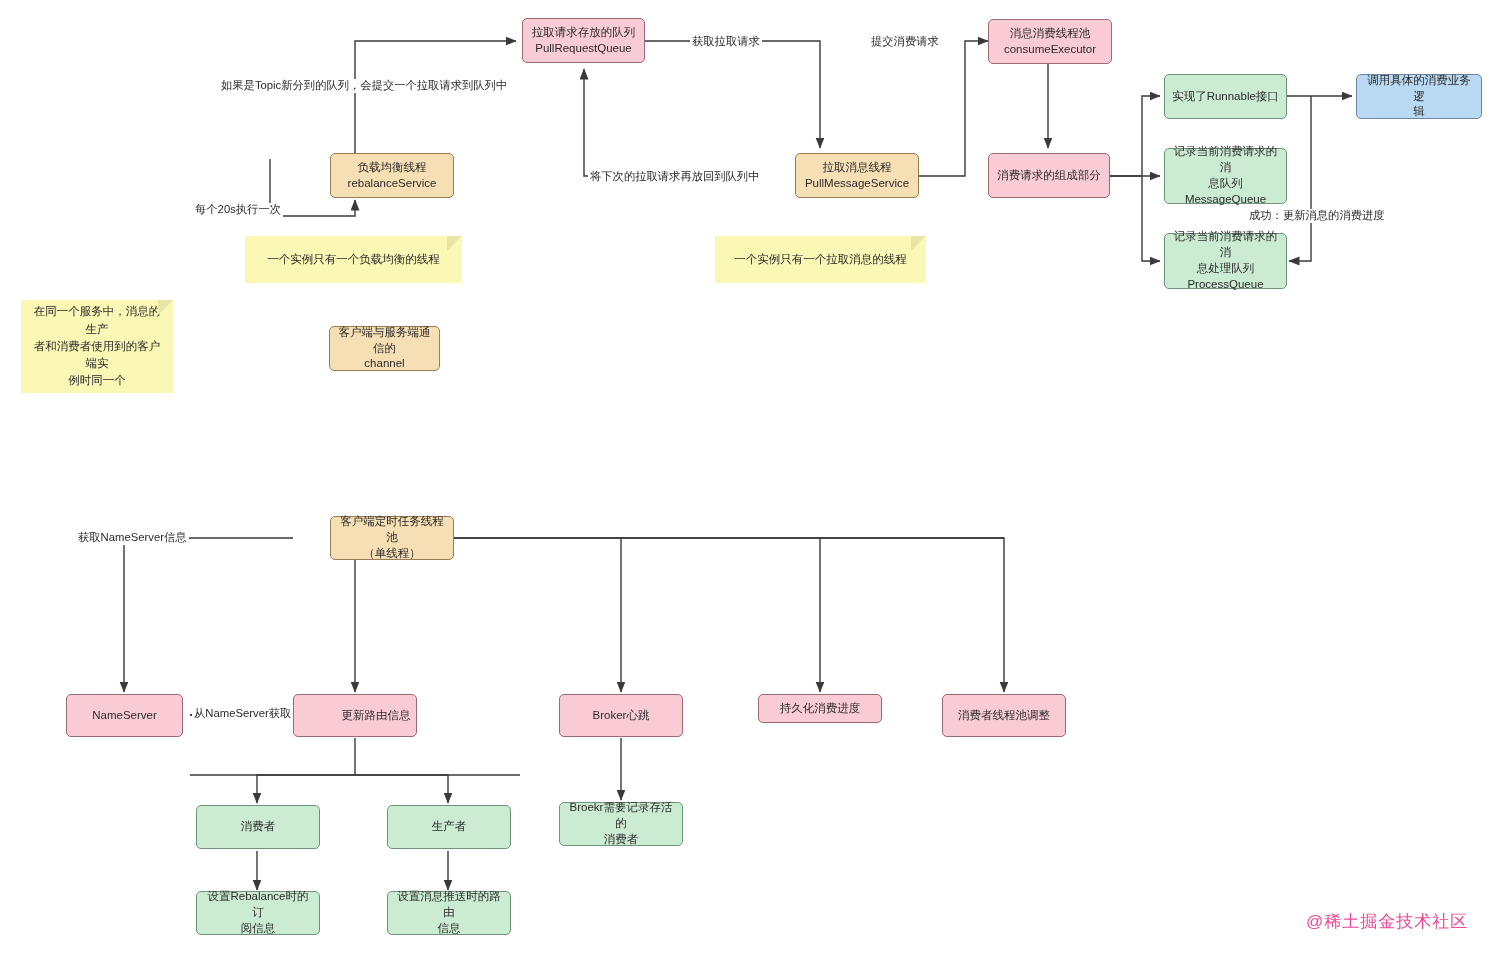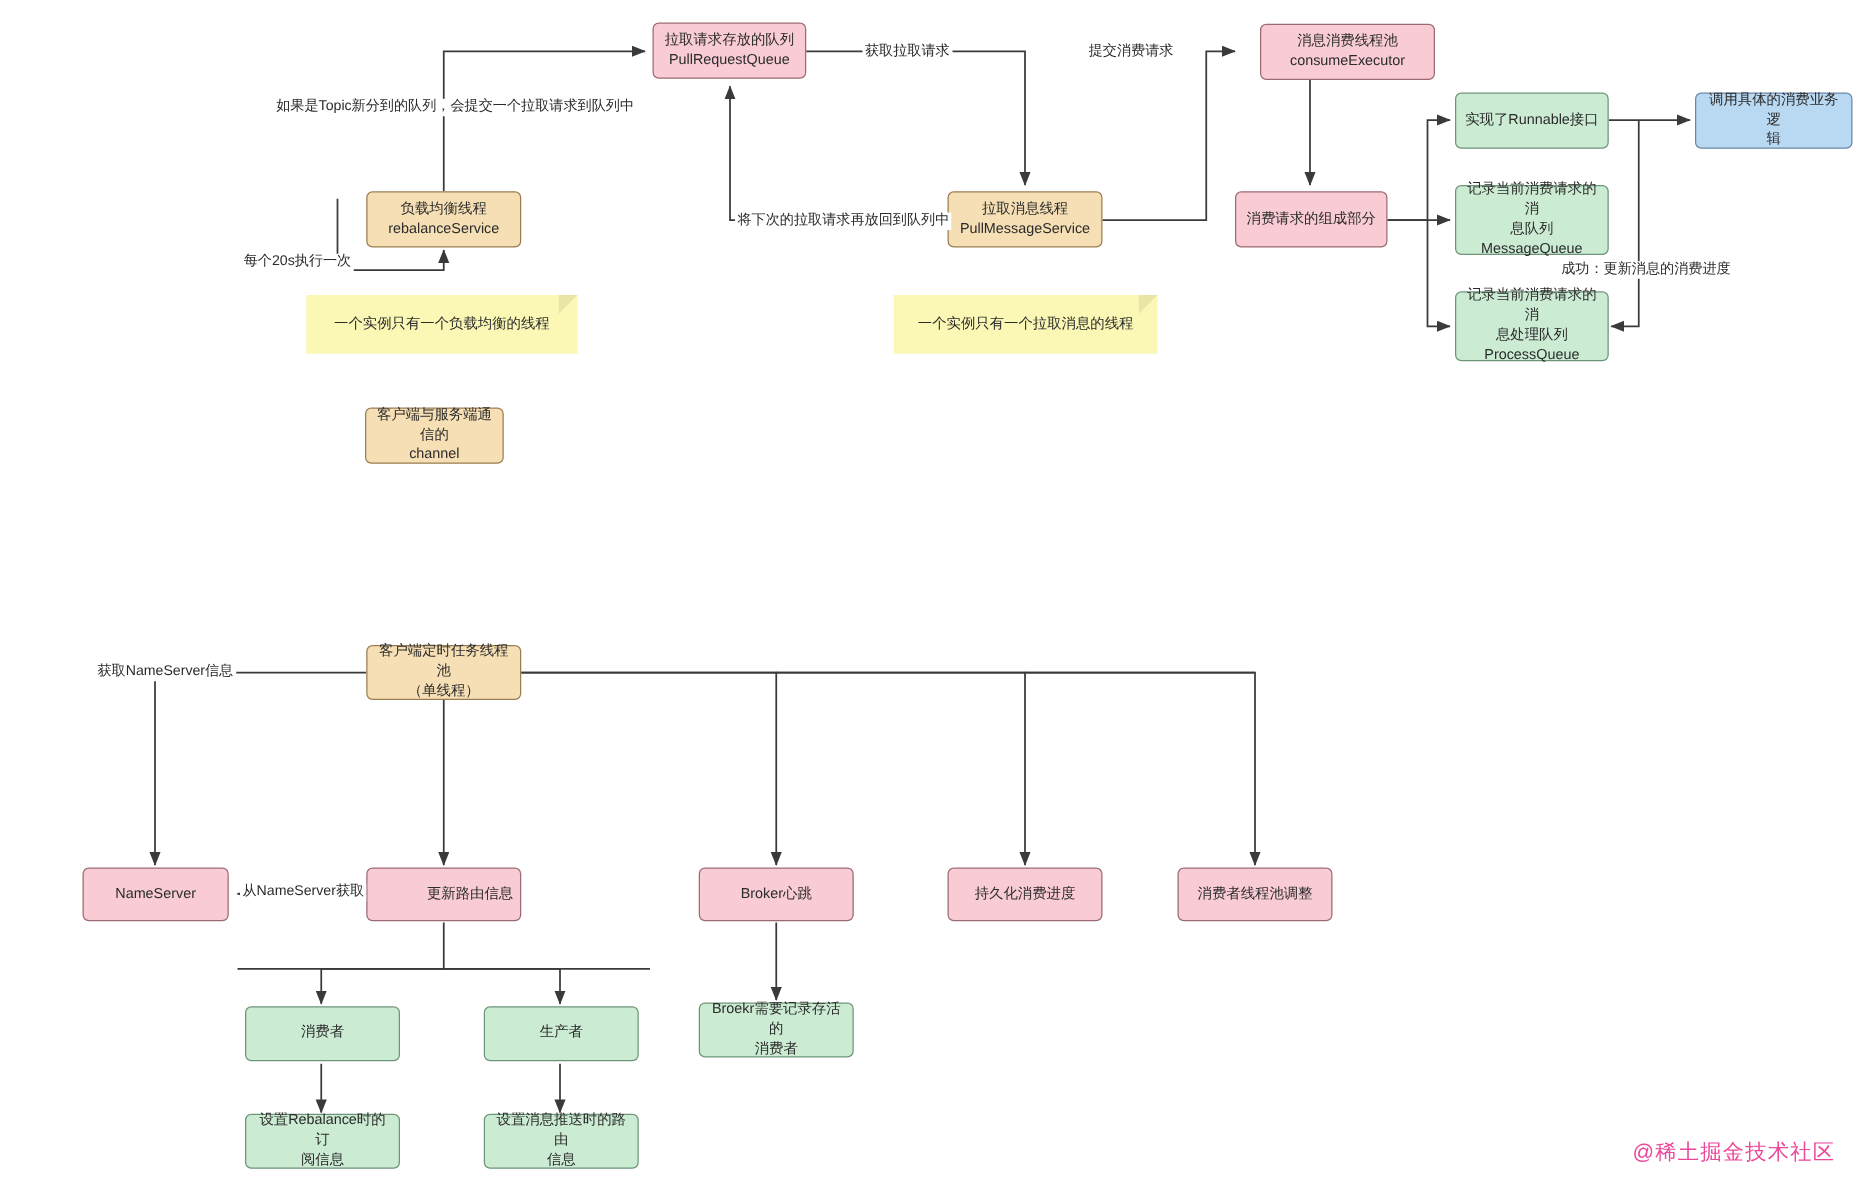--- a/index.html
+++ b/index.html
@@ -35,20 +35,21 @@
     padding:3px 5px;
     white-space:pre-line;
   }
   .pink{
     background:#f9ccd5;
     border:1.2px solid #9c6a72;
   }
   .orange{
     background:#f6dfb4;
     border:1.2px solid #9a7e52;
+    margin-left:37px;
   }
   .green{
     background:#ccebd3;
     border:1.2px solid #6e9479;
   }
   .blue{
     background:#b9d8f2;
     border:1.2px solid #6b87a5;
   }
   .note{
@@ -156,21 +157,21 @@
 
   <div class="node pink" style="left:522px;top:18px;width:123px;height:45px;">拉取请求存放的队列
 PullRequestQueue</div>
 
   <div class="node orange" style="left:293px;top:153px;width:124px;height:45px;">负载均衡线程
 rebalanceService</div>
 
   <div class="node orange" style="left:758px;top:153px;width:124px;height:45px;">拉取消息线程
 PullMessageService</div>
 
-  <div class="node pink" style="left:988px;top:19px;width:140px;height:45px;margin-left:20px;">消息消费线程池
+  <div class="node pink" style="left:988px;top:19px;width:124px;height:45px;">消息消费线程池
 consumeExecutor</div>
 
   <div class="node pink" style="left:988px;top:153px;width:122px;height:45px;">消费请求的组成部分</div>
 
   <div class="node green" style="left:1164px;top:74px;width:123px;height:45px;">实现了Runnable接口</div>
 
   <div class="node green" style="left:1164px;top:148px;width:123px;height:56px;">记录当前消费请求的消
 息队列
 MessageQueue</div>
 
@@ -199,31 +200,37 @@
   <div class="note" style="left:715px;top:236px;width:211px;height:47px;">
     <span class="fold"></span>
     <span>一个实例只有一个拉取消息的线程</span>
   </div>
 
   <div class="note" style="left:245px;top:236px;width:217px;height:47px;">
     <span class="fold"></span>
     <span>一个实例只有一个负载均衡的线程</span>
   </div>
 
+  <div class="note left-note" style="left:21px;top:300px;width:152px;height:93px;">
+    <span class="fold"></span>
+    <span>在同一个服务中，消息的生产
+者和消费者使用到的客户端实
+例时同一个</span>
+  </div>
 
   <div class="node orange" style="left:293px;top:516px;width:124px;height:44px;">客户端定时任务线程池
 （单线程）</div>
 
   <div class="node pink" style="left:66px;top:694px;width:117px;height:43px;">NameServer</div>
 
   <div class="node pink" style="left:293px;top:694px;width:124px;height:43px;padding-left:47px;">更新路由信息</div>
 
   <div class="node pink" style="left:559px;top:694px;width:124px;height:43px;">Broker心跳</div>
 
-  <div class="node pink" style="left:758px;top:694px;width:124px;height:43px;">持久化消费进度</div>
+  <div class="node pink" style="left:758px;top:694px;width:124px;height:29px;">持久化消费进度</div>
 
   <div class="node pink" style="left:942px;top:694px;width:124px;height:43px;">消费者线程池调整</div>
 
   <div class="node green" style="left:559px;top:802px;width:124px;height:44px;">Broekr需要记录存活的
 消费者</div>
 
   <div class="node green" style="left:196px;top:805px;width:124px;height:44px;">消费者</div>
 
   <div class="node green" style="left:387px;top:805px;width:124px;height:44px;">生产者</div>
 

